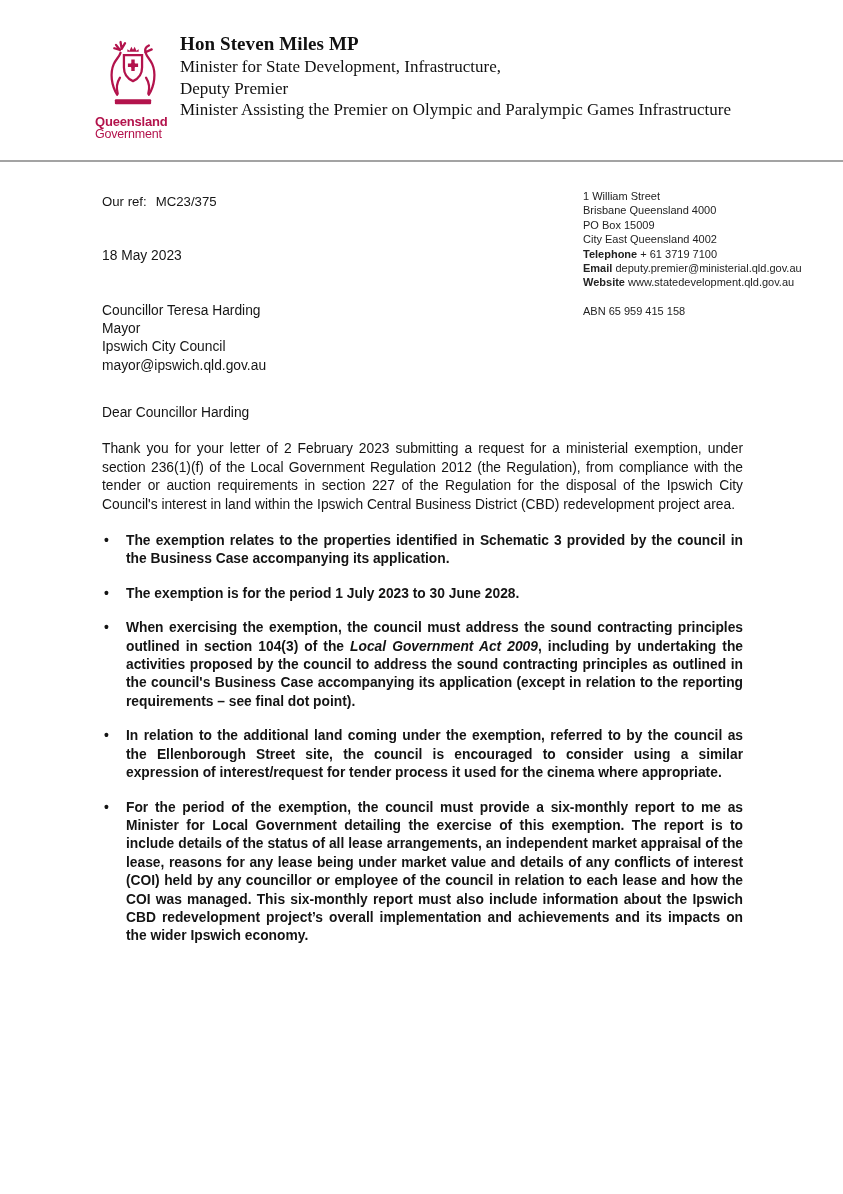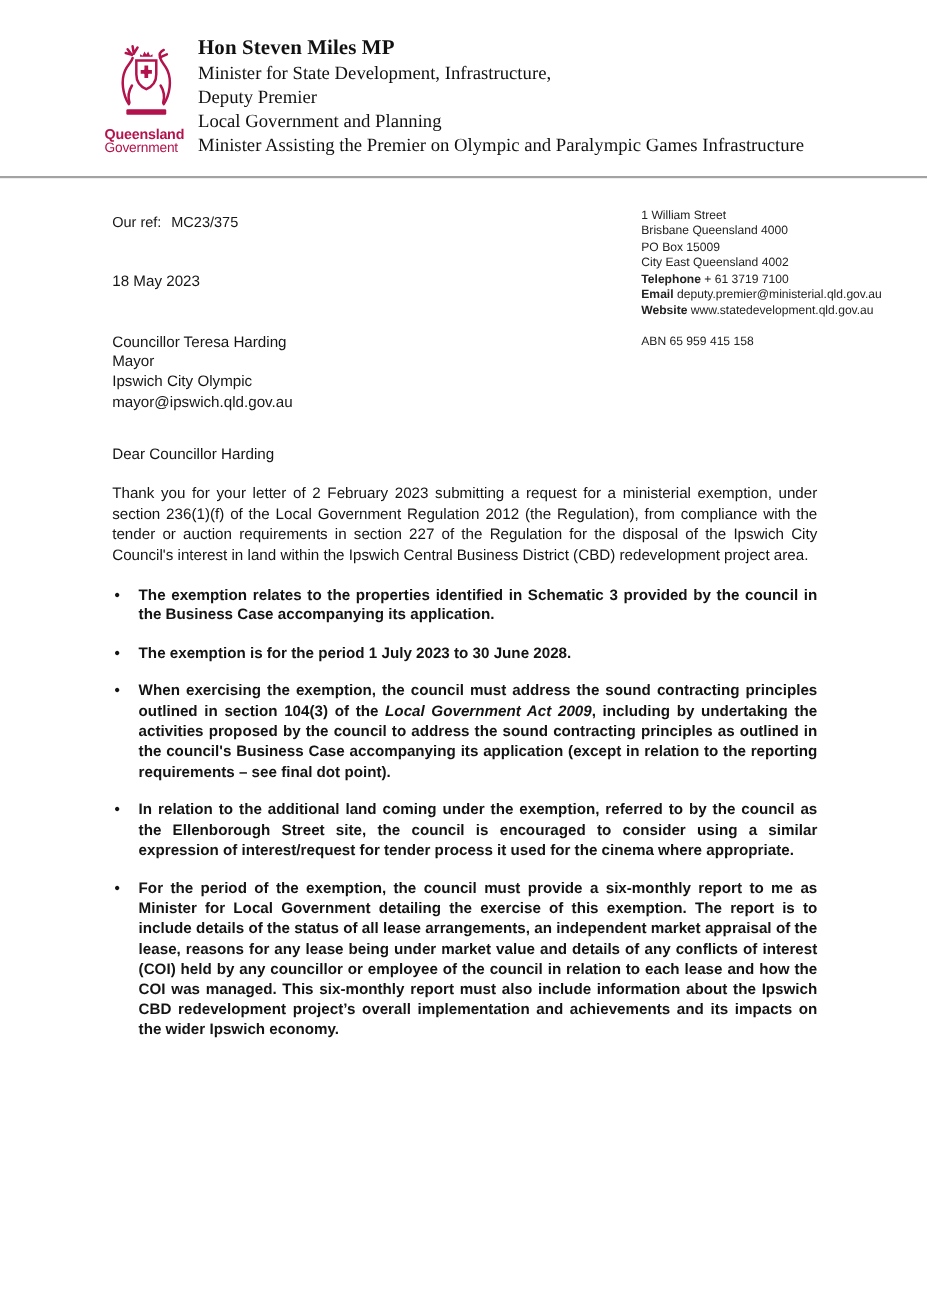--- a/index.html
+++ b/index.html
@@ -72,21 +72,20 @@
       <rect x="28" y="108" width="64" height="9" rx="2" fill="#b3134c"></rect>
     </svg>
     <div class="logo-q">Queensland</div>
     <div class="logo-g">Government</div>
   </div>
 
   <div class="header-text">
     <div class="header-name">Hon Steven Miles MP</div>
     <div class="header-title">Minister for State Development, Infrastructure,</div>
     <div class="header-title">Deputy Premier</div>
-    <div class="header-title">Local Government and Planning</div>
     <div class="header-title">Minister Assisting the Premier on Olympic and Paralympic Games Infrastructure</div>
   </div>
 
   <div class="divider"></div>
 
   <div class="our-ref">
     <span class="ref-label">Our ref:</span><span class="ref-value">MC23/375</span>
   </div>
 
   <div class="contact">
@@ -98,21 +97,21 @@
     <div><b>Email</b> <span>deputy.premier@ministerial.qld.gov.au</span></div>
     <div><b>Website</b> <span>www.statedevelopment.qld.gov.au</span></div>
     <div class="abn">ABN 65 959 415 158</div>
   </div>
 
   <div class="date-line">18 May 2023</div>
 
   <div class="recipient">
     <div>Councillor Teresa Harding</div>
     <div>Mayor</div>
-    <div>Ipswich City Olympic</div>
+    <div>Ipswich City Council</div>
     <div>mayor@ipswich.qld.gov.au</div>
   </div>
 
   <div class="letter-body">
     <div class="salutation">Dear Councillor Harding</div>
 
     <p>Thank you for your letter of 2 February 2023 submitting a request for a ministerial exemption, under section 236(1)(f) of the Local Government Regulation 2012 (the Regulation), from compliance with the tender or auction requirements in section 227 of the Regulation for the disposal of the Ipswich City Council's interest in land within the Ipswich Central Business District (CBD) redevelopment project area.</p>
 
     <ul class="conditions">
       <li><span>The exemption relates to the properties identified in Schematic 3 provided by the council in the Business Case accompanying its application.</span></li>

